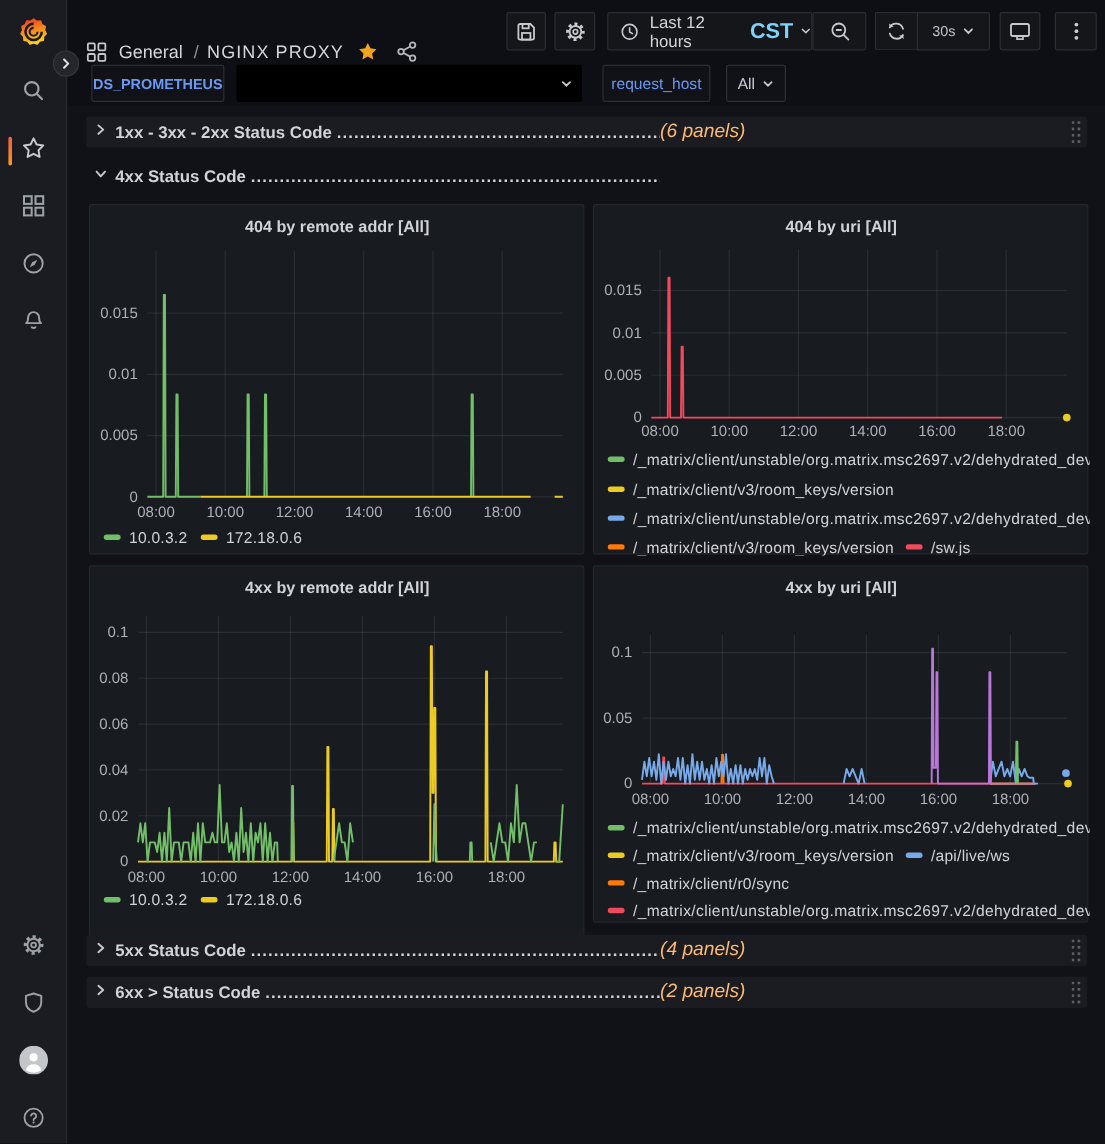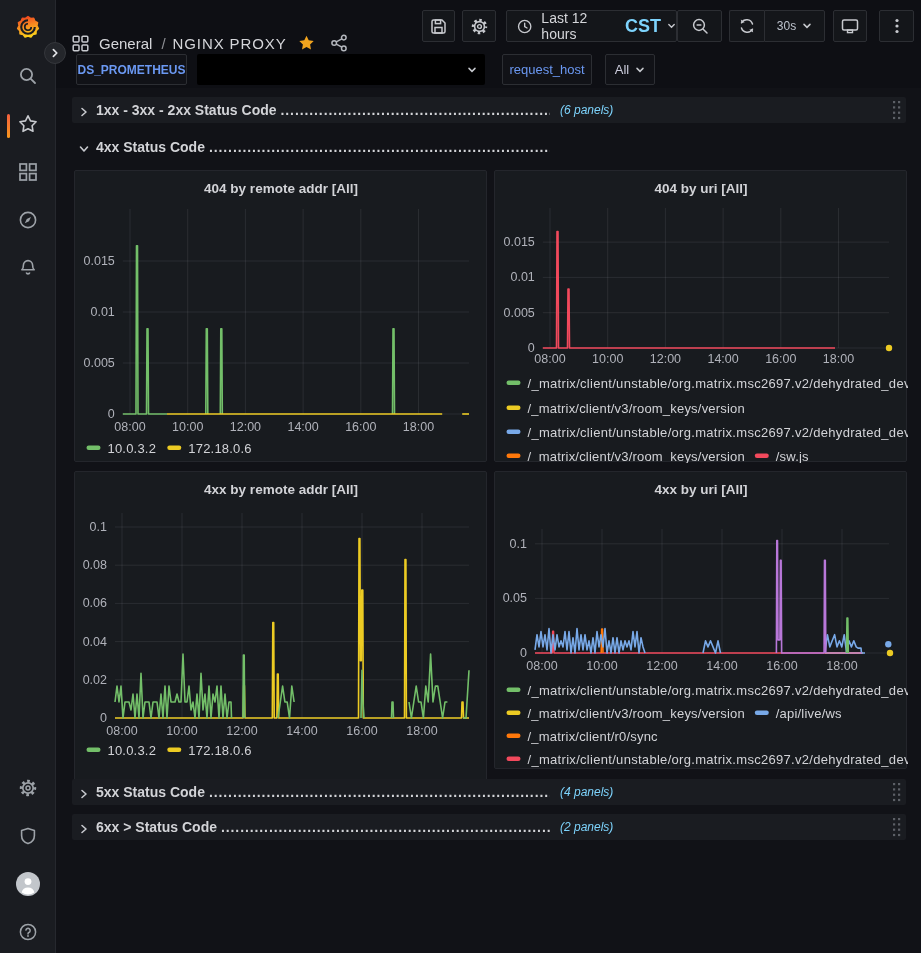--- a/index.html
+++ b/index.html
@@ -6,24 +6,24 @@
 #app{position:relative;width:921px;height:953px}
 .abs{position:absolute}
 .sidebar{position:absolute;left:0;top:0;width:56px;height:953px;background:#1a1c21;border-right:1px solid #26282e}
 .sicon{position:absolute;left:50%;transform:translate(-50%,-50%)}
 .navbar{position:absolute;left:56px;top:0;width:865px;height:52px;background:#0e0f14}
 .subbar{position:absolute;left:56px;top:52px;width:865px;height:36px;background:#0e0f14}
 .btn{position:absolute;height:32px;top:10px;border:1px solid #2c2e33;border-radius:2px;background:#14161a;display:flex;align-items:center;justify-content:center;color:#c7c9ce}
 .bc{position:absolute;top:0;height:52px;display:flex;align-items:flex-end;color:#d2d3d7;font-size:15px}
 .vbox{position:absolute;top:54px;height:31px;border:1px solid #2c2e33;border-radius:2px;background:#111217;display:flex;align-items:center;justify-content:center}
 .row{position:absolute;left:72px;width:834px;display:flex;align-items:center;color:#d2d3d7;border-radius:2px;padding-left:6px}
-.rwrap{display:flex;align-items:flex-end;width:472px;flex:none}
+.rwrap{display:flex;align-items:flex-start;width:472px;flex:none}
 .rtitle{font-size:14px;font-weight:bold;white-space:nowrap;flex:none}
 .rdots{font-size:14px;font-weight:bold;overflow:hidden;white-space:nowrap;letter-spacing:0.9px;margin-left:4px;flex:1}
-.rcount{font-size:12px;font-style:italic;color:#7dd3fc;margin-left:10px;white-space:nowrap}
+.rcount{font-size:16px;font-style:italic;color:#fdba74;white-space:nowrap}
 .panel{position:absolute;width:413px;background:#181b1f;border:1px solid #24262c;border-radius:2px}
 </style></head>
 <body>
 <div id="app">
 
 <div class="navbar"></div>
 <div class="subbar"></div>
 
 <div class="bc" style="left:72px">
       <span style="display:flex;align-items:center;margin-right:10px">

